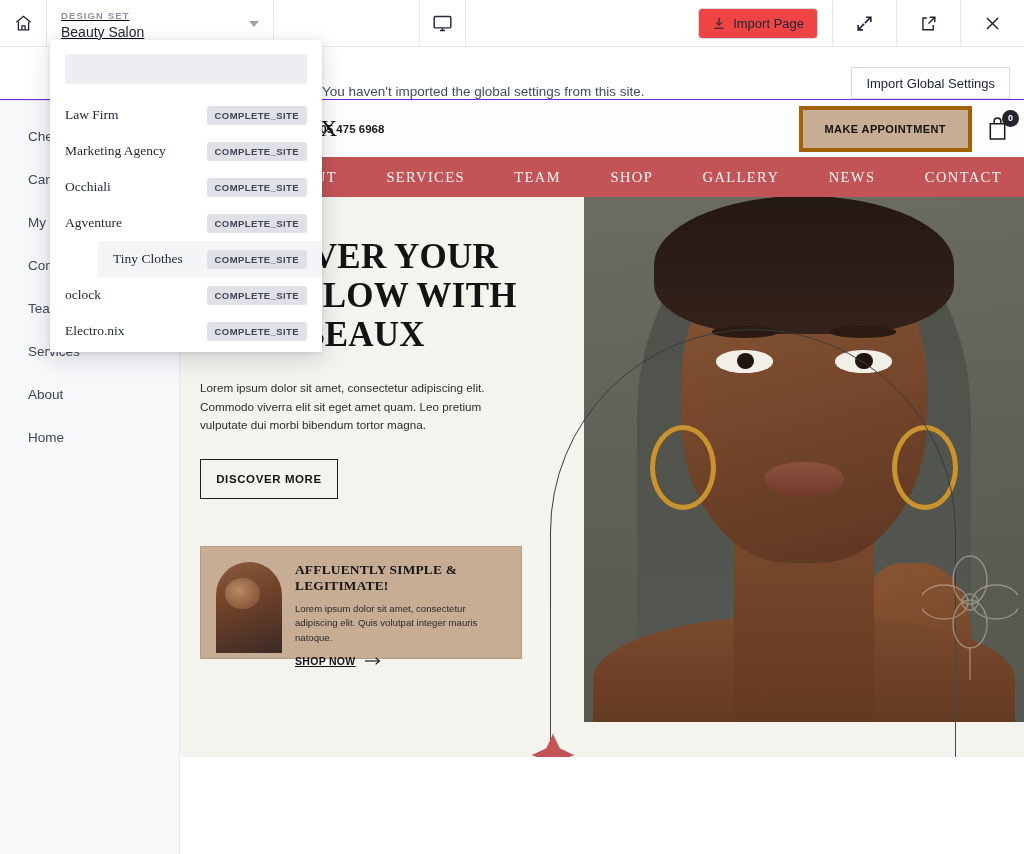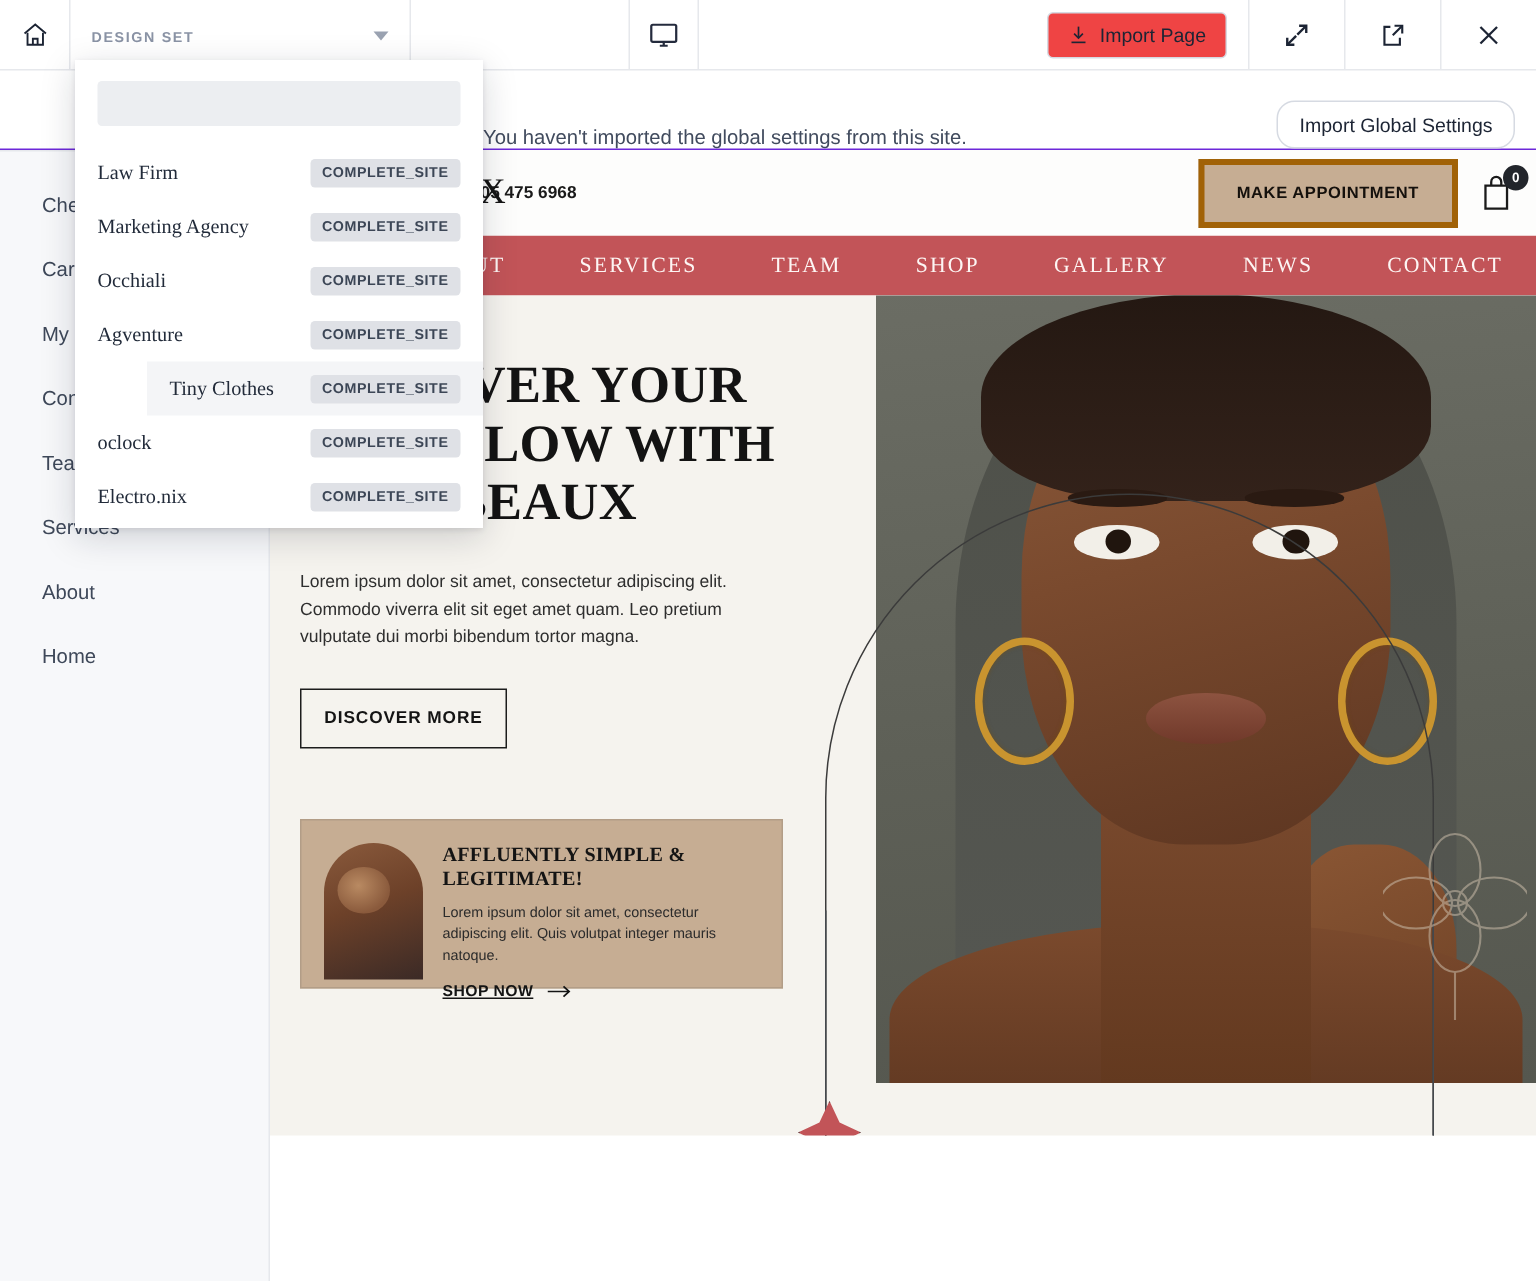--- a/index.html
+++ b/index.html
@@ -17,21 +17,21 @@
     background: #ffffff; border-bottom: 1px solid #e6e8ec;
     display: flex; align-items: stretch; z-index: 40;
   }
   .tb-home {
     width: 47px; display: flex; align-items: center; justify-content: center;
     border-right: 1px solid #e6e8ec; cursor: pointer;
   }
   .tb-designset {
     width: 227px; border-right: 1px solid #e6e8ec;
     padding: 5px 14px 0 14px; position: relative; cursor: pointer;
-    display: flex; flex-direction: column; justify-content: center;
+    display: flex; flex-direction: column; justify-content: center; text-decoration: underline;
   }
   .tb-ds-label {
     font-size: 9.5px; letter-spacing: 1.1px; color: #8a93a5;
     text-transform: uppercase; font-weight: 600; line-height: 14px;
   }
   .tb-ds-value { font-size: 14px; color: #1c2434; line-height: 19px; }
   .tb-ds-caret {
     position: absolute; right: 14px; top: 50%; transform: translateY(-2px);
     width: 0; height: 0; border-left: 5px solid transparent;
     border-right: 5px solid transparent; border-top: 6px solid #9aa2b1;
@@ -55,21 +55,21 @@
 
   
   .notice {
     position: absolute; top: 47px; left: 0; width: 1024px; height: 53px;
     background: #ffffff; border-bottom: 1px solid #6d28d9;
     display: flex; align-items: flex-end; z-index: 20;
   }
   .notice-text { font-size: 13.5px; color: #414b5e; margin-left: 322px; }
   .notice-btn {
     margin-left: auto; margin-right: 14px; height: 32px; padding: 0 14px;
-    border: 1px solid #d6dae2; border-radius: 12px; background: #fff;
+    border: 1px solid #d6dae2; border-radius: 0; background: #fff;
     font-size: 13px; color: #1c2434; display: flex; align-items: center;
     cursor: pointer; white-space: nowrap;
   }
 
   
   .sidebar {
     position: absolute; top: 47px; left: 0; width: 180px; height: 807px;
     background: #f7f8fa; border-right: 1px solid #e6e8ec; z-index: 18;
   }
   .sb-searchwrap { height: 53px; display: flex; align-items: center; padding: 0 10px; }
@@ -288,20 +288,21 @@
         <svg width="19" height="19" viewBox="0 0 24 24" fill="none" stroke="#1c2434" stroke-width="1.6">
           <path d="M3 10.5L12 3l9 7.5"></path>
             <path d="M5.5 9.8V20h13V9.8"></path>
             <path d="M10 20v-5h4v5"></path>
         </svg>
       </span>
     </div>
 
     <div class="tb-designset">
       <div class="tb-ds-label">DESIGN SET</div>
+      <div class="tb-ds-value">Beauty Salon</div>
       <div class="tb-ds-caret"></div>
     </div>
 
     <div class="tb-spacer1"></div>
 
     <div class="tb-device">
       <span>
         <svg width="21" height="21" viewBox="0 0 24 24" fill="none" stroke="#242b3d" stroke-width="1.7">
           <rect x="2.5" y="4" width="19" height="13" rx="1.2"></rect>
             <path d="M9 20h6"></path>

